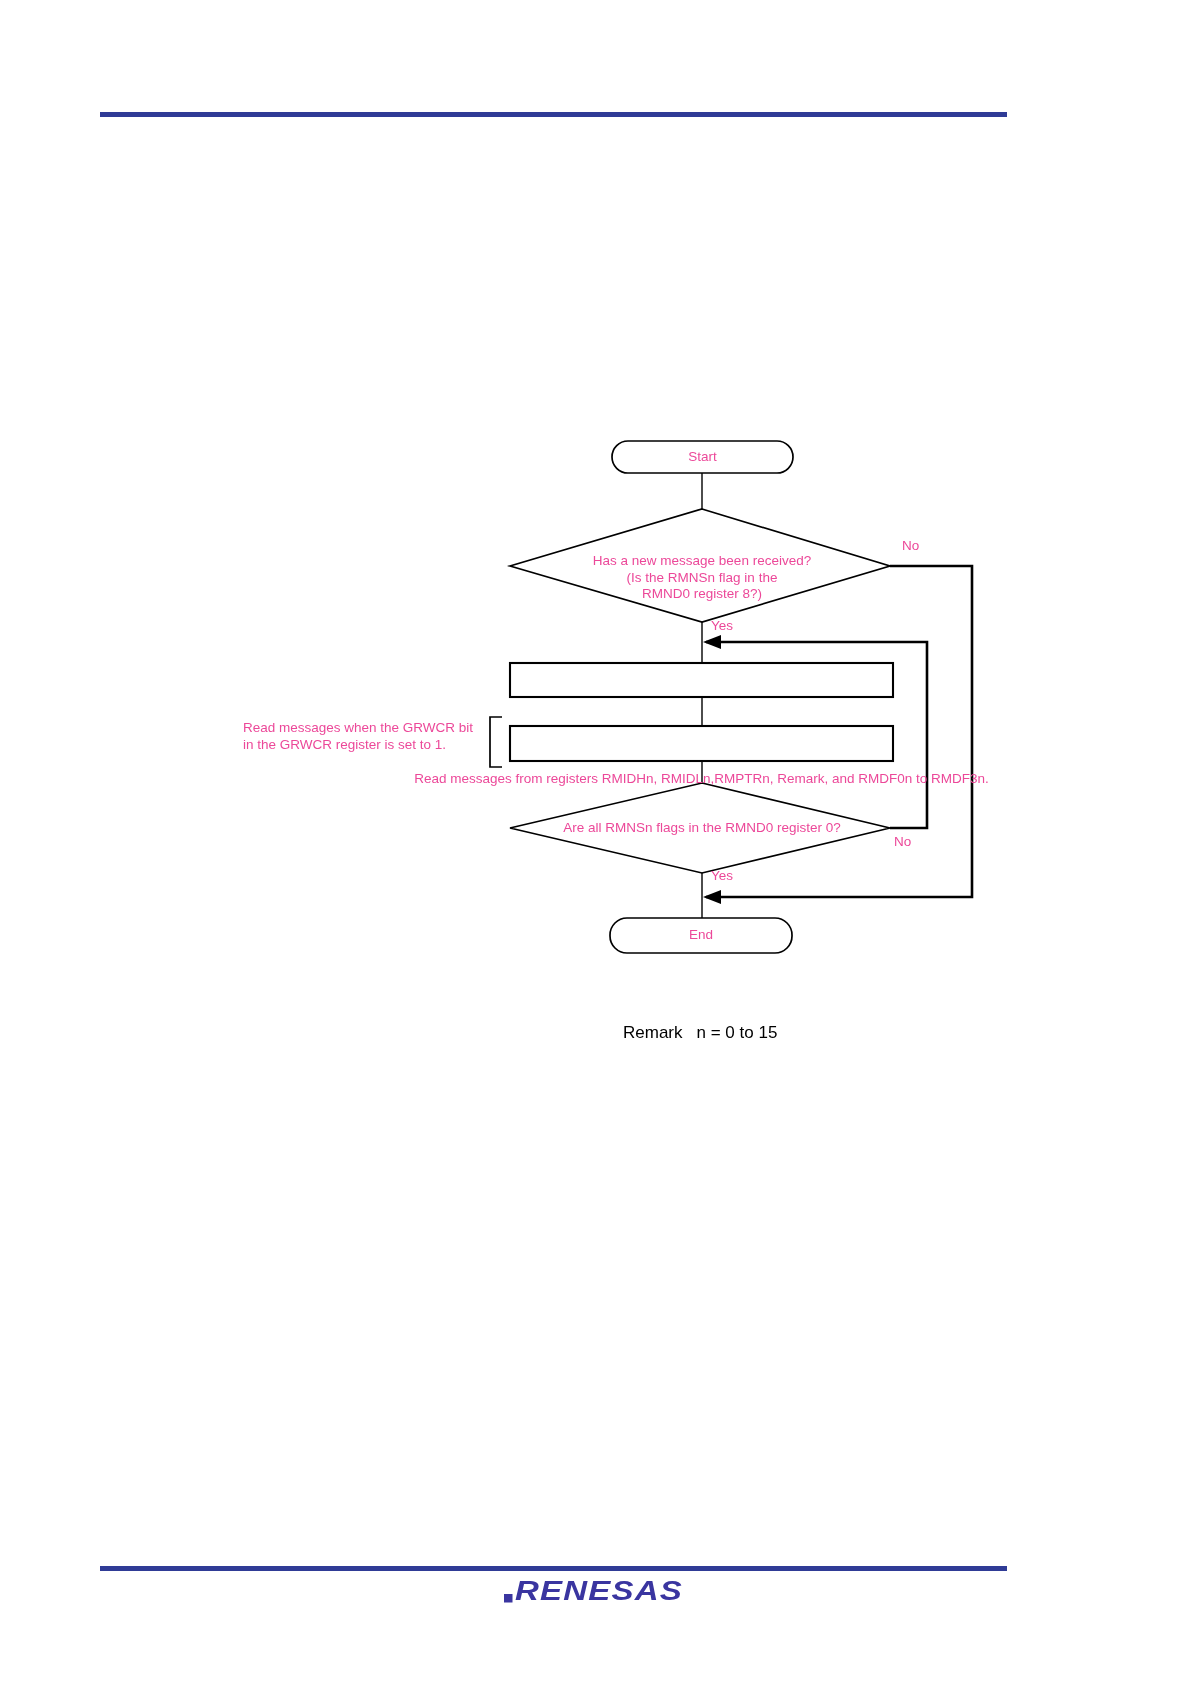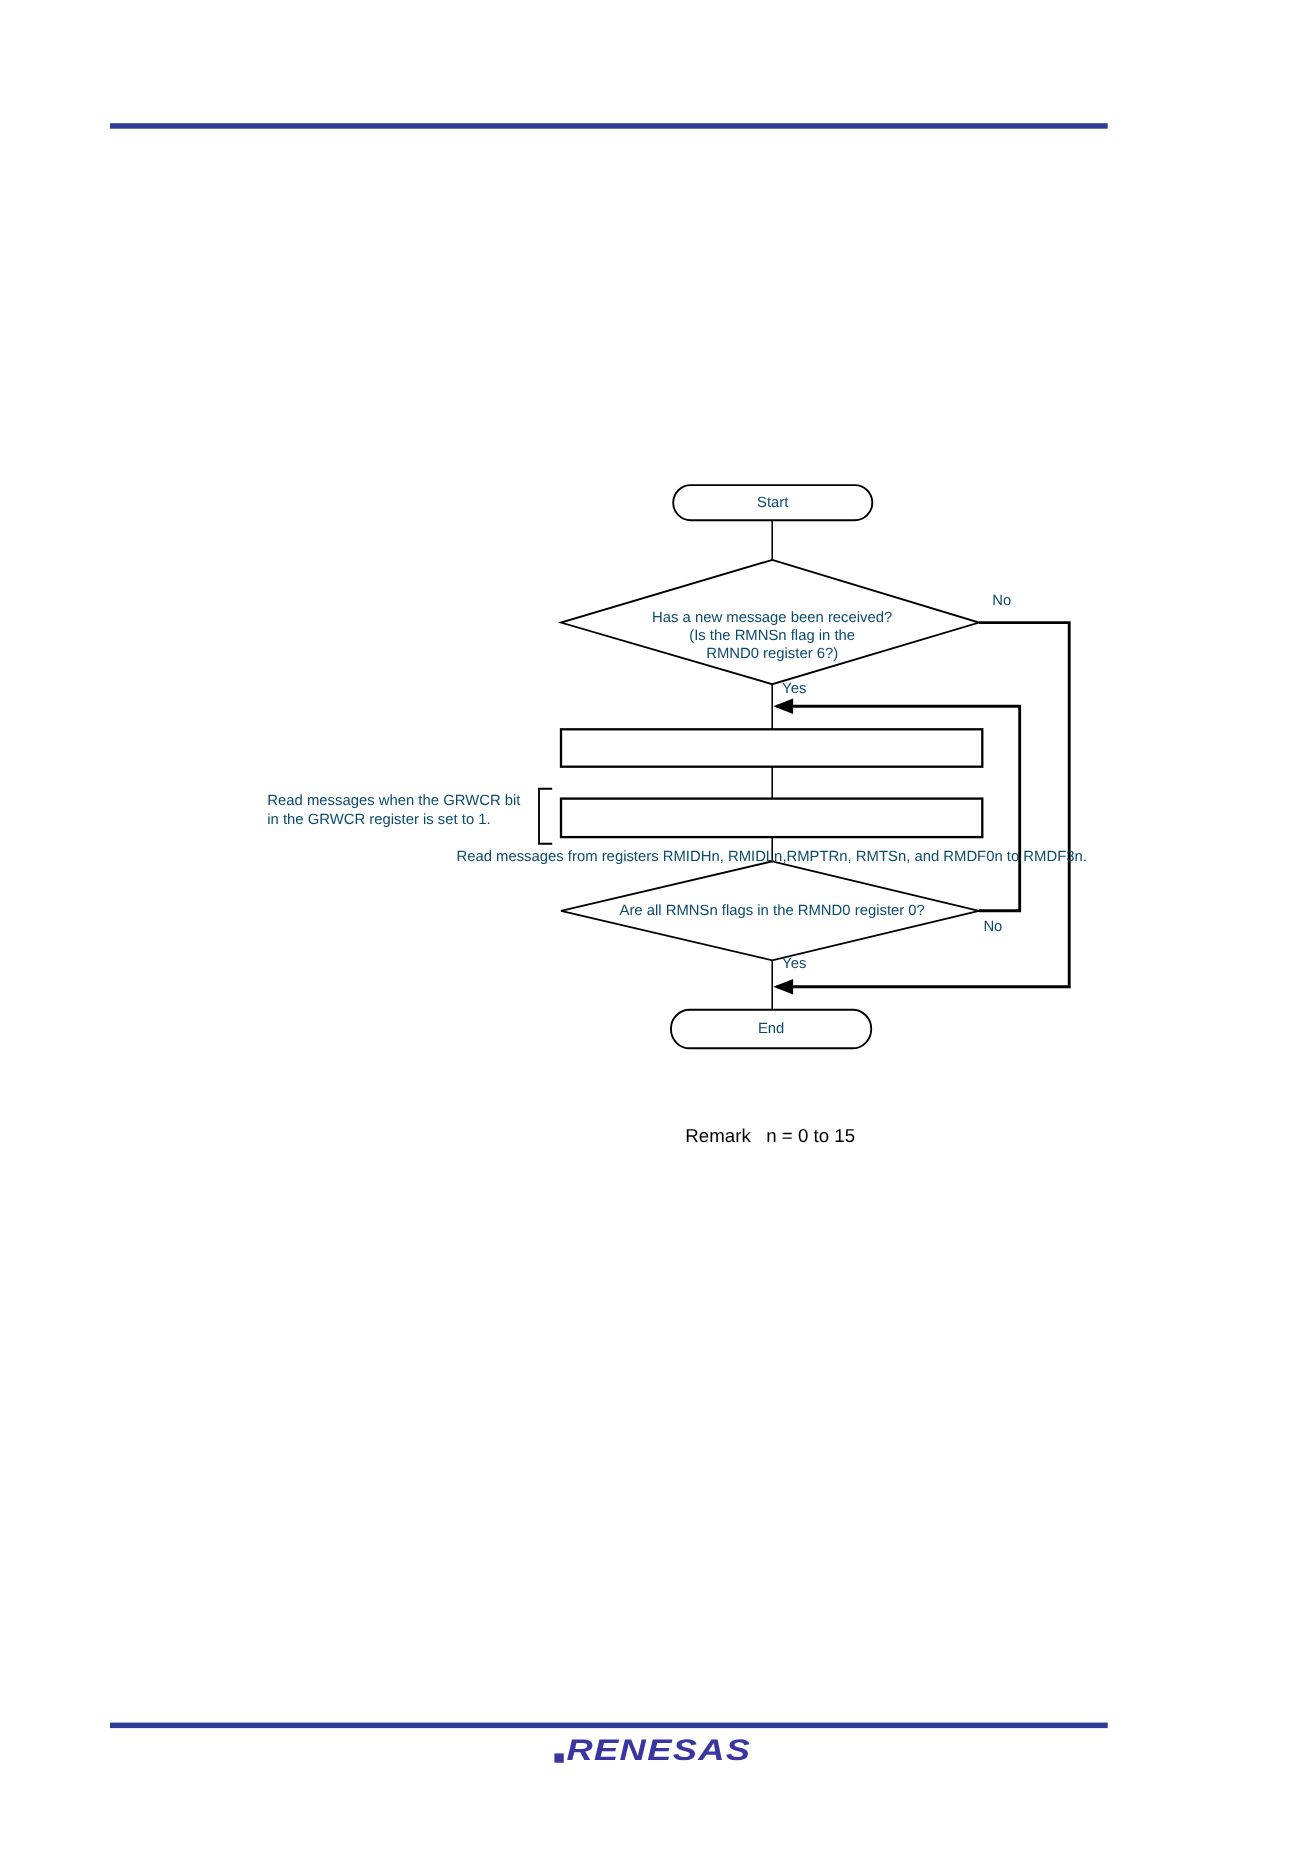--- a/index.html
+++ b/index.html
@@ -18,21 +18,21 @@
   }
   .rule.top { top:112px; }
   .rule.bottom { top:1566px; }
 
   .chart-svg { position:absolute; left:0; top:0; }
 
   .txt {
     position:absolute;
     font-size:13.5px;
     line-height:16.5px;
-    color:#0c4a6e;
+    color:#ec4899;
     white-space:nowrap;
   }
   .center { text-align:center; white-space:normal; }
   .flexc {
     display:flex; align-items:center; justify-content:center;
     text-align:center;
   }
   .flexcol {
     display:flex; flex-direction:row; align-items:center; justify-content:center;
     text-align:center;
@@ -101,30 +101,30 @@
 
       <rect x="610" y="918" width="182" height="35" rx="17" ry="17" stroke-width="1.7" fill="#ffffff"></rect>
     </g>
   </svg>
 
   <div class="txt flexc start-label">Start</div>
 
   <div class="txt center d1-label">
     <div>Has a new message been received?</div>
     <div>(Is the RMNSn flag in the</div>
-    <div>RMND0 register 6?)</div>
+    <div>RMND0 register 8?)</div>
   </div>
 
   <div class="txt no1-label">No</div>
   <div class="txt yes1-label">Yes</div>
 
 
   <div class="txt flexcol box2-label">
     <div>Read messages from registers RMIDHn, RMIDLn,</div>
-    <div>RMPTRn, RMTSn, and RMDF0n to RMDF3n.</div>
+    <div>RMPTRn, Remark, and RMDF0n to RMDF3n.</div>
   </div>
 
   <div class="txt sidenote">
     <div>Read messages when the GRWCR bit</div>
     <div>in the GRWCR register is set to 1.</div>
   </div>
 
   <div class="txt center d2-label">Are all RMNSn flags in the RMND0 register 0?</div>
 
   <div class="txt no2-label">No</div>

